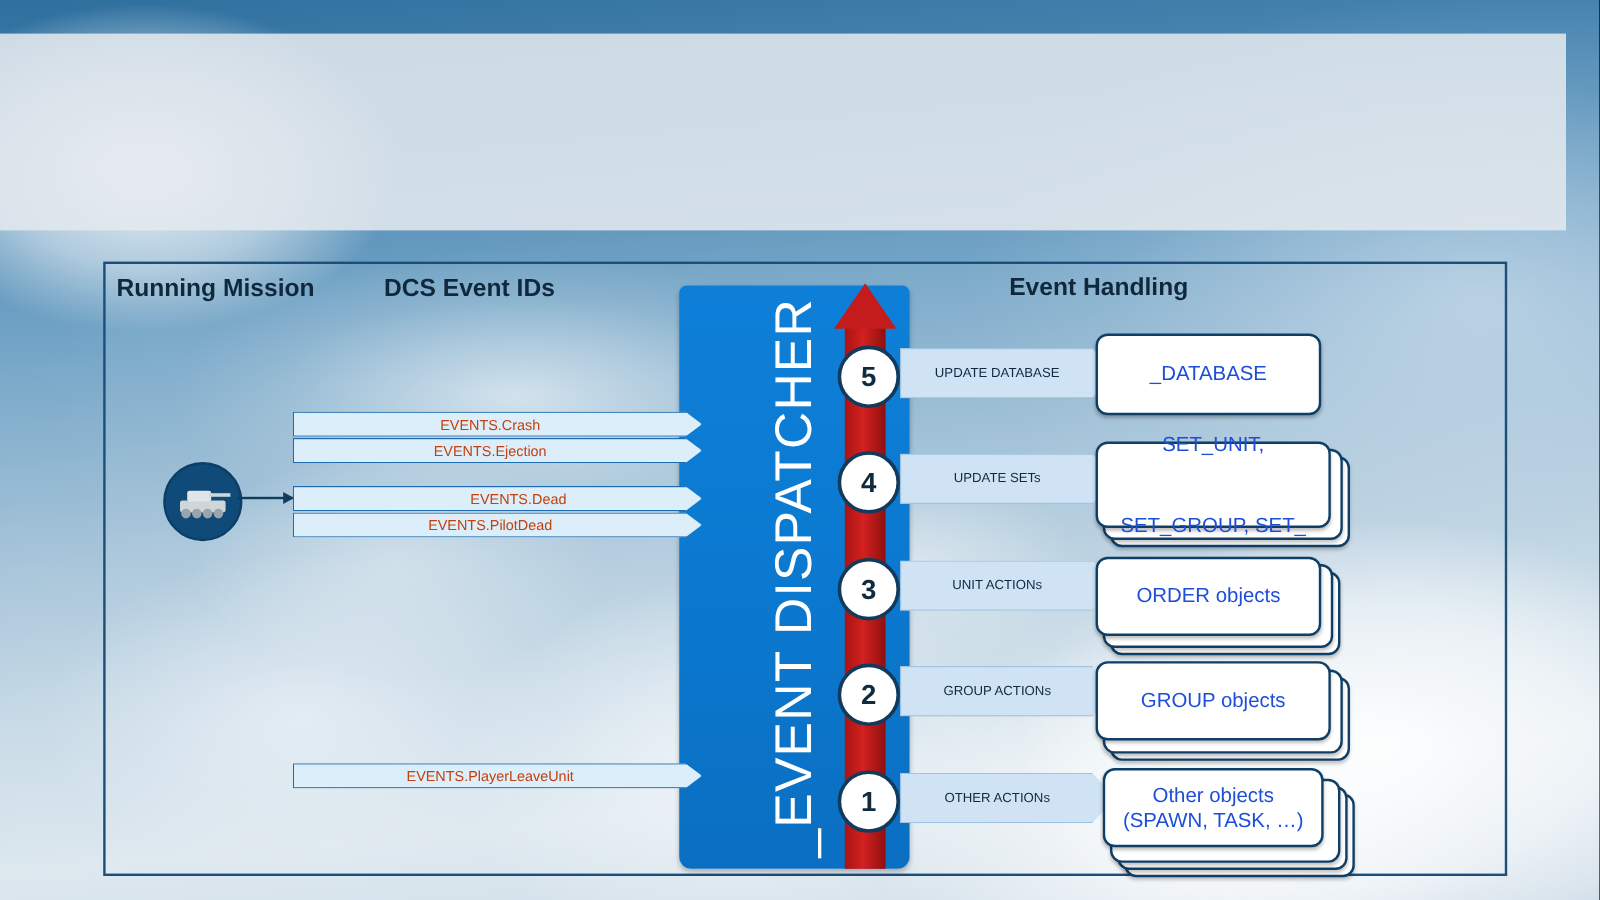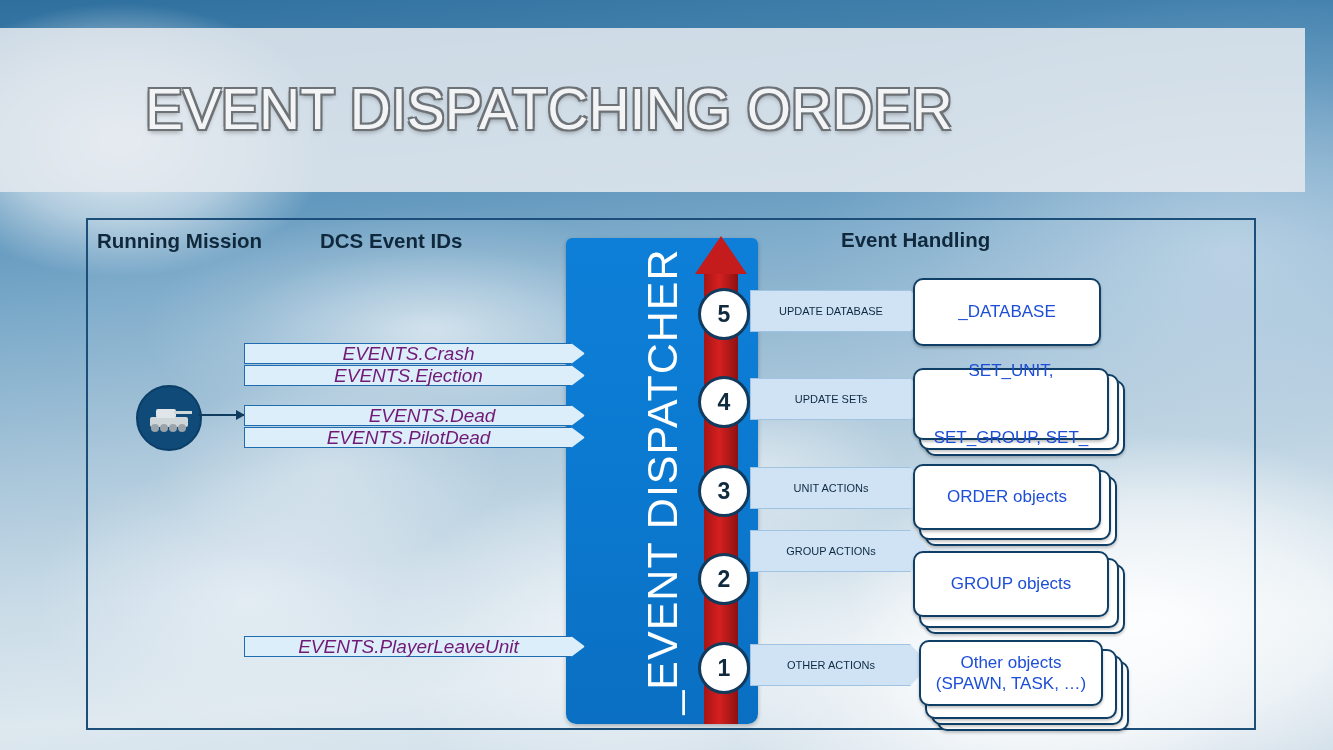--- a/index.html
+++ b/index.html
@@ -147,28 +147,27 @@
 
   
   .event-flag {
     position: absolute;
     height: 21px;
     background: #ddeefb;
     border: 1px solid #1f6cb0;
     display: flex;
     align-items: center;
     justify-content: center;
-    font-size: 19px;
-    color: #701a75;
+    font-size: 12px;
+    color: #c2410c;
     z-index: 7;
     clip-path: polygon(0 0, calc(100% - 14px) 0, 100% 50%, calc(100% - 14px) 100%, 0 100%);
     padding-right: 12px;
     box-sizing: border-box;
     white-space: nowrap;
-    font-style: italic;
   }
 
   
   #tank-circle {
     position: absolute;
     left: 136px;
     top: 385px;
     width: 62px;
     height: 62px;
     border-radius: 50%;
@@ -260,21 +259,20 @@
     z-index: 7;
     box-shadow: 0 2px 3px rgba(0,0,0,0.22);
   }
 </style>
 </head>
 <body>
 
 <div id="slide">
 
   <div id="title-band"></div>
-  <div id="page-title">EVENT DISPATCHING ORDER</div>
 
   <div id="diagram-frame"></div>
 
   <div class="hdr" id="hdr-running">Running Mission</div>
   <div class="hdr" id="hdr-dcs">DCS Event IDs</div>
   <div class="hdr" id="hdr-handling">Event Handling</div>
 
   <div id="dispatcher"></div>
   <div id="red-arrow-shaft"></div>
   <div id="red-arrow-head"></div>
@@ -316,21 +314,21 @@
 
   <div class="card-stack-shadow" style="left:925px; top:476px; width:188px; height:66px;"></div>
   <div class="card-stack-shadow" style="left:919px; top:470px; width:188px; height:66px;"></div>
   <div class="num-circle" style="left:698px; top:465px;">3</div>
   <div class="action-chip" style="left:738px; top:467px; width:180px;">UNIT ACTIONs</div>
   <div class="card" style="left:913px; top:464px; width:188px; height:66px;">ORDER objects</div>
 
   <div class="card-stack-shadow" style="left:925px; top:564px; width:196px; height:66px;"></div>
   <div class="card-stack-shadow" style="left:919px; top:558px; width:196px; height:66px;"></div>
   <div class="num-circle" style="left:698px; top:553px;">2</div>
-  <div class="action-chip" style="left:738px; top:530px; width:180px;">GROUP ACTIONs</div>
+  <div class="action-chip" style="left:738px; top:555px; width:180px;">GROUP ACTIONs</div>
   <div class="card" style="left:913px; top:551px; width:196px; height:66px;">GROUP  objects</div>
 
   <div class="card-stack-shadow" style="left:937px; top:661px; width:188px; height:66px;"></div>
   <div class="card-stack-shadow" style="left:931px; top:655px; width:188px; height:66px;"></div>
   <div class="card-stack-shadow" style="left:925px; top:649px; width:188px; height:66px;"></div>
   <div class="num-circle" style="left:698px; top:642px;">1</div>
   <div class="action-chip" style="left:738px; top:644px; width:180px;">OTHER ACTIONs</div>
   <div class="card" style="left:919px; top:640px; width:184px; height:66px; flex-direction:column;">
     <span>Other objects</span>
     <span>(SPAWN, TASK, …)</span>

